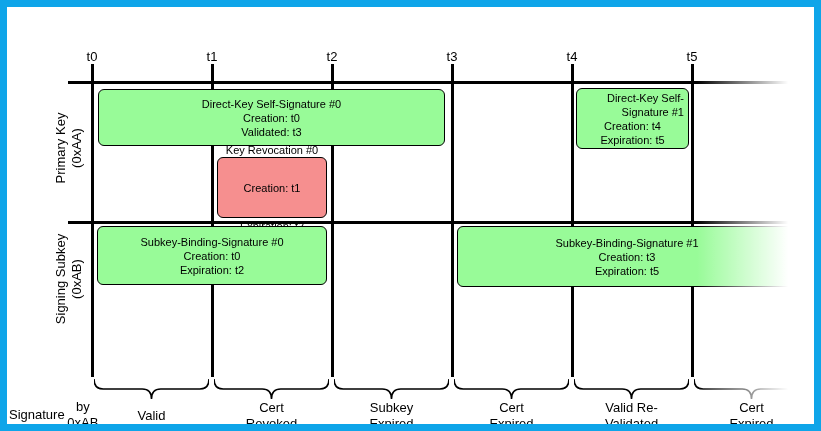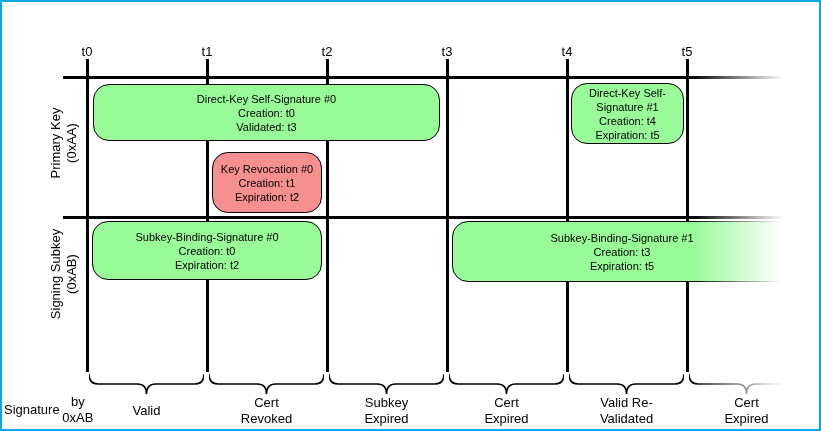--- a/index.html
+++ b/index.html
@@ -1,41 +1,41 @@
 <!DOCTYPE html>
 <html><head>
 <meta charset="utf-8">
 <style>
   html,body{margin:0;padding:0;background:#ffffff;}
   #canvas{
     position:relative;
     width:821px;height:431px;
     box-sizing:border-box;
-    border:2px solid #0ea5e9;
+    border:7px solid #0ea5e9;
     background:#fff;
     overflow:hidden;
     font-family:"Liberation Sans", sans-serif;
     color:#000;
     text-decoration:underline;
   }
   .vline{position:absolute;width:3px;background:#000;top:57px;height:313px;}
   .hline{position:absolute;left:61px;width:729px;height:3px;background:#000;}
   .tlabel{
     position:absolute;top:42px;transform:translateX(-50%);
     font-size:13px;line-height:15px;white-space:nowrap;
   }
   .box{
     position:absolute;
-    border:1.5px solid #000;border-radius:16px;
+    border:1.5px solid #000;border-radius:6px;
     display:flex;flex-direction:column;justify-content:center;align-items:center;
-    text-align:center;font-size:11px;line-height:14px;
+    text-align:right;font-size:11px;line-height:14px;
     box-sizing:border-box;padding:1px 4px;z-index:3;
   }
   .sig-box{background:#98fb98;}
-  .rev-box{background:#f68f8f;}
+  .rev-box{background:#f68f8f;gap:24px;}
   .rot-label{
     position:absolute;width:120px;text-align:center;
     transform:translate(-50%,-50%) rotate(-90deg);
     font-size:13px;line-height:16px;white-space:nowrap;
   }
   .brace{position:absolute;top:372px;height:20px;}
   .brace svg{display:block;width:100%;height:100%;}
   .seg-label{
     position:absolute;top:392px;height:34px;
     display:flex;flex-direction:column;justify-content:center;align-items:center;

